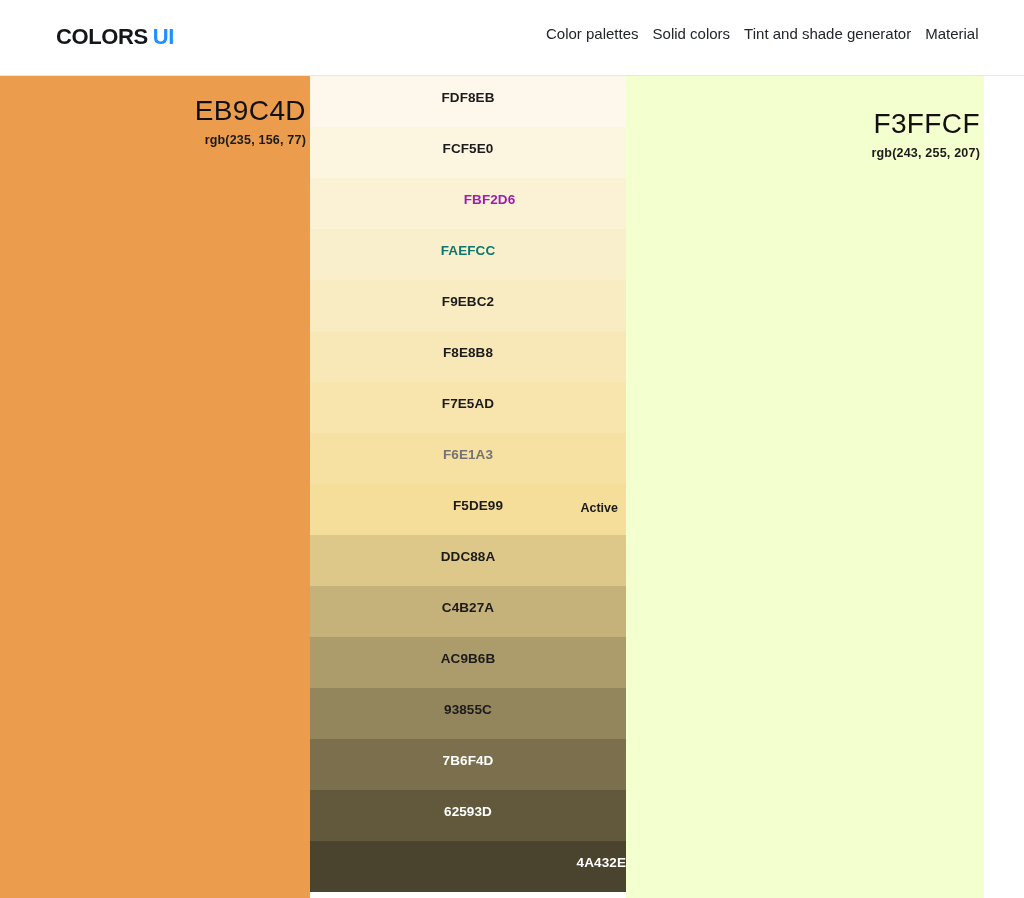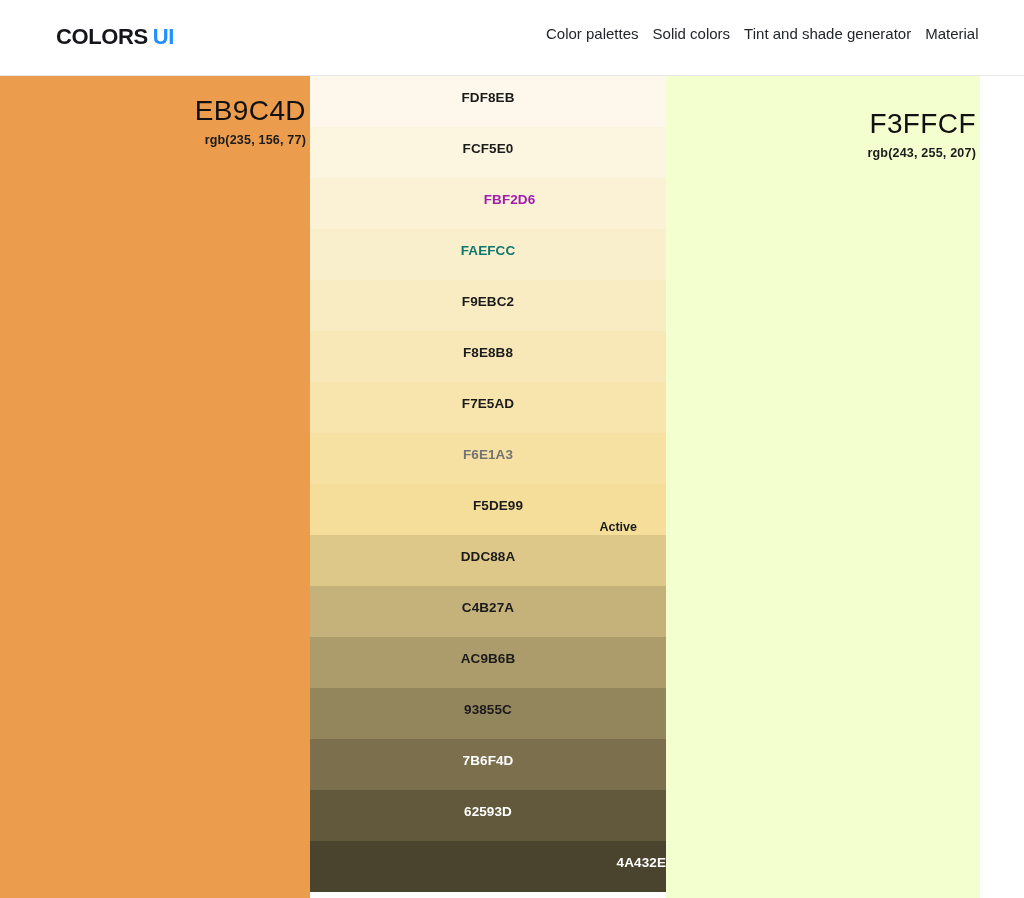--- a/index.html
+++ b/index.html
@@ -64,21 +64,21 @@
     position: relative;
     height: 822px;
     display: flex;
   }
 
   .side-panel {
     position: relative;
     flex: 0 0 auto;
   }
   .side-panel.left  { width: 310px; }
-  .side-panel.right { width: 314px; }
+  .side-panel.right { width: 358px; }
 
   .panel-inner {
     position: absolute;
     left: 0;
     right: 4px;
     text-align: right;
   }
   .side-panel.left  .panel-inner { top: 17px; }
   .side-panel.right .panel-inner { top: 30px; }
 
@@ -92,21 +92,21 @@
   .panel-rgb {
     margin-top: 5px;
     font-size: 12.5px;
     font-weight: bold;
     color: #1b1b1b;
     letter-spacing: 0.2px;
   }
 
   
   .scale {
-    width: 356px;
+    width: 316px;
     flex: 0 0 auto;
     display: flex;
     flex-direction: column;
   }
   .scale-row {
     position: relative;
     height: 51px;
     flex: 0 0 51px;
     box-sizing: border-box;
   }
@@ -116,27 +116,26 @@
     right: 0;
     top: 15px;
     text-align: center;
     font-size: 13.5px;
     font-weight: bold;
     letter-spacing: 0.1px;
     line-height: 1;
   }
   .scale-active {
     position: absolute;
-    right: 29px;
+    right: 8px;
     top: 18px;
     font-size: 12.5px;
     font-weight: bold;
     color: #1b1b1b;
     line-height: 1;
-    margin-top: 19px;
   }
 </style>
 </head>
 <body>
 
 <div class="header">
 
   <div class="brand">
     <span class="brand-colors">COLORS</span><span class="brand-ui">UI</span>
   </div>

